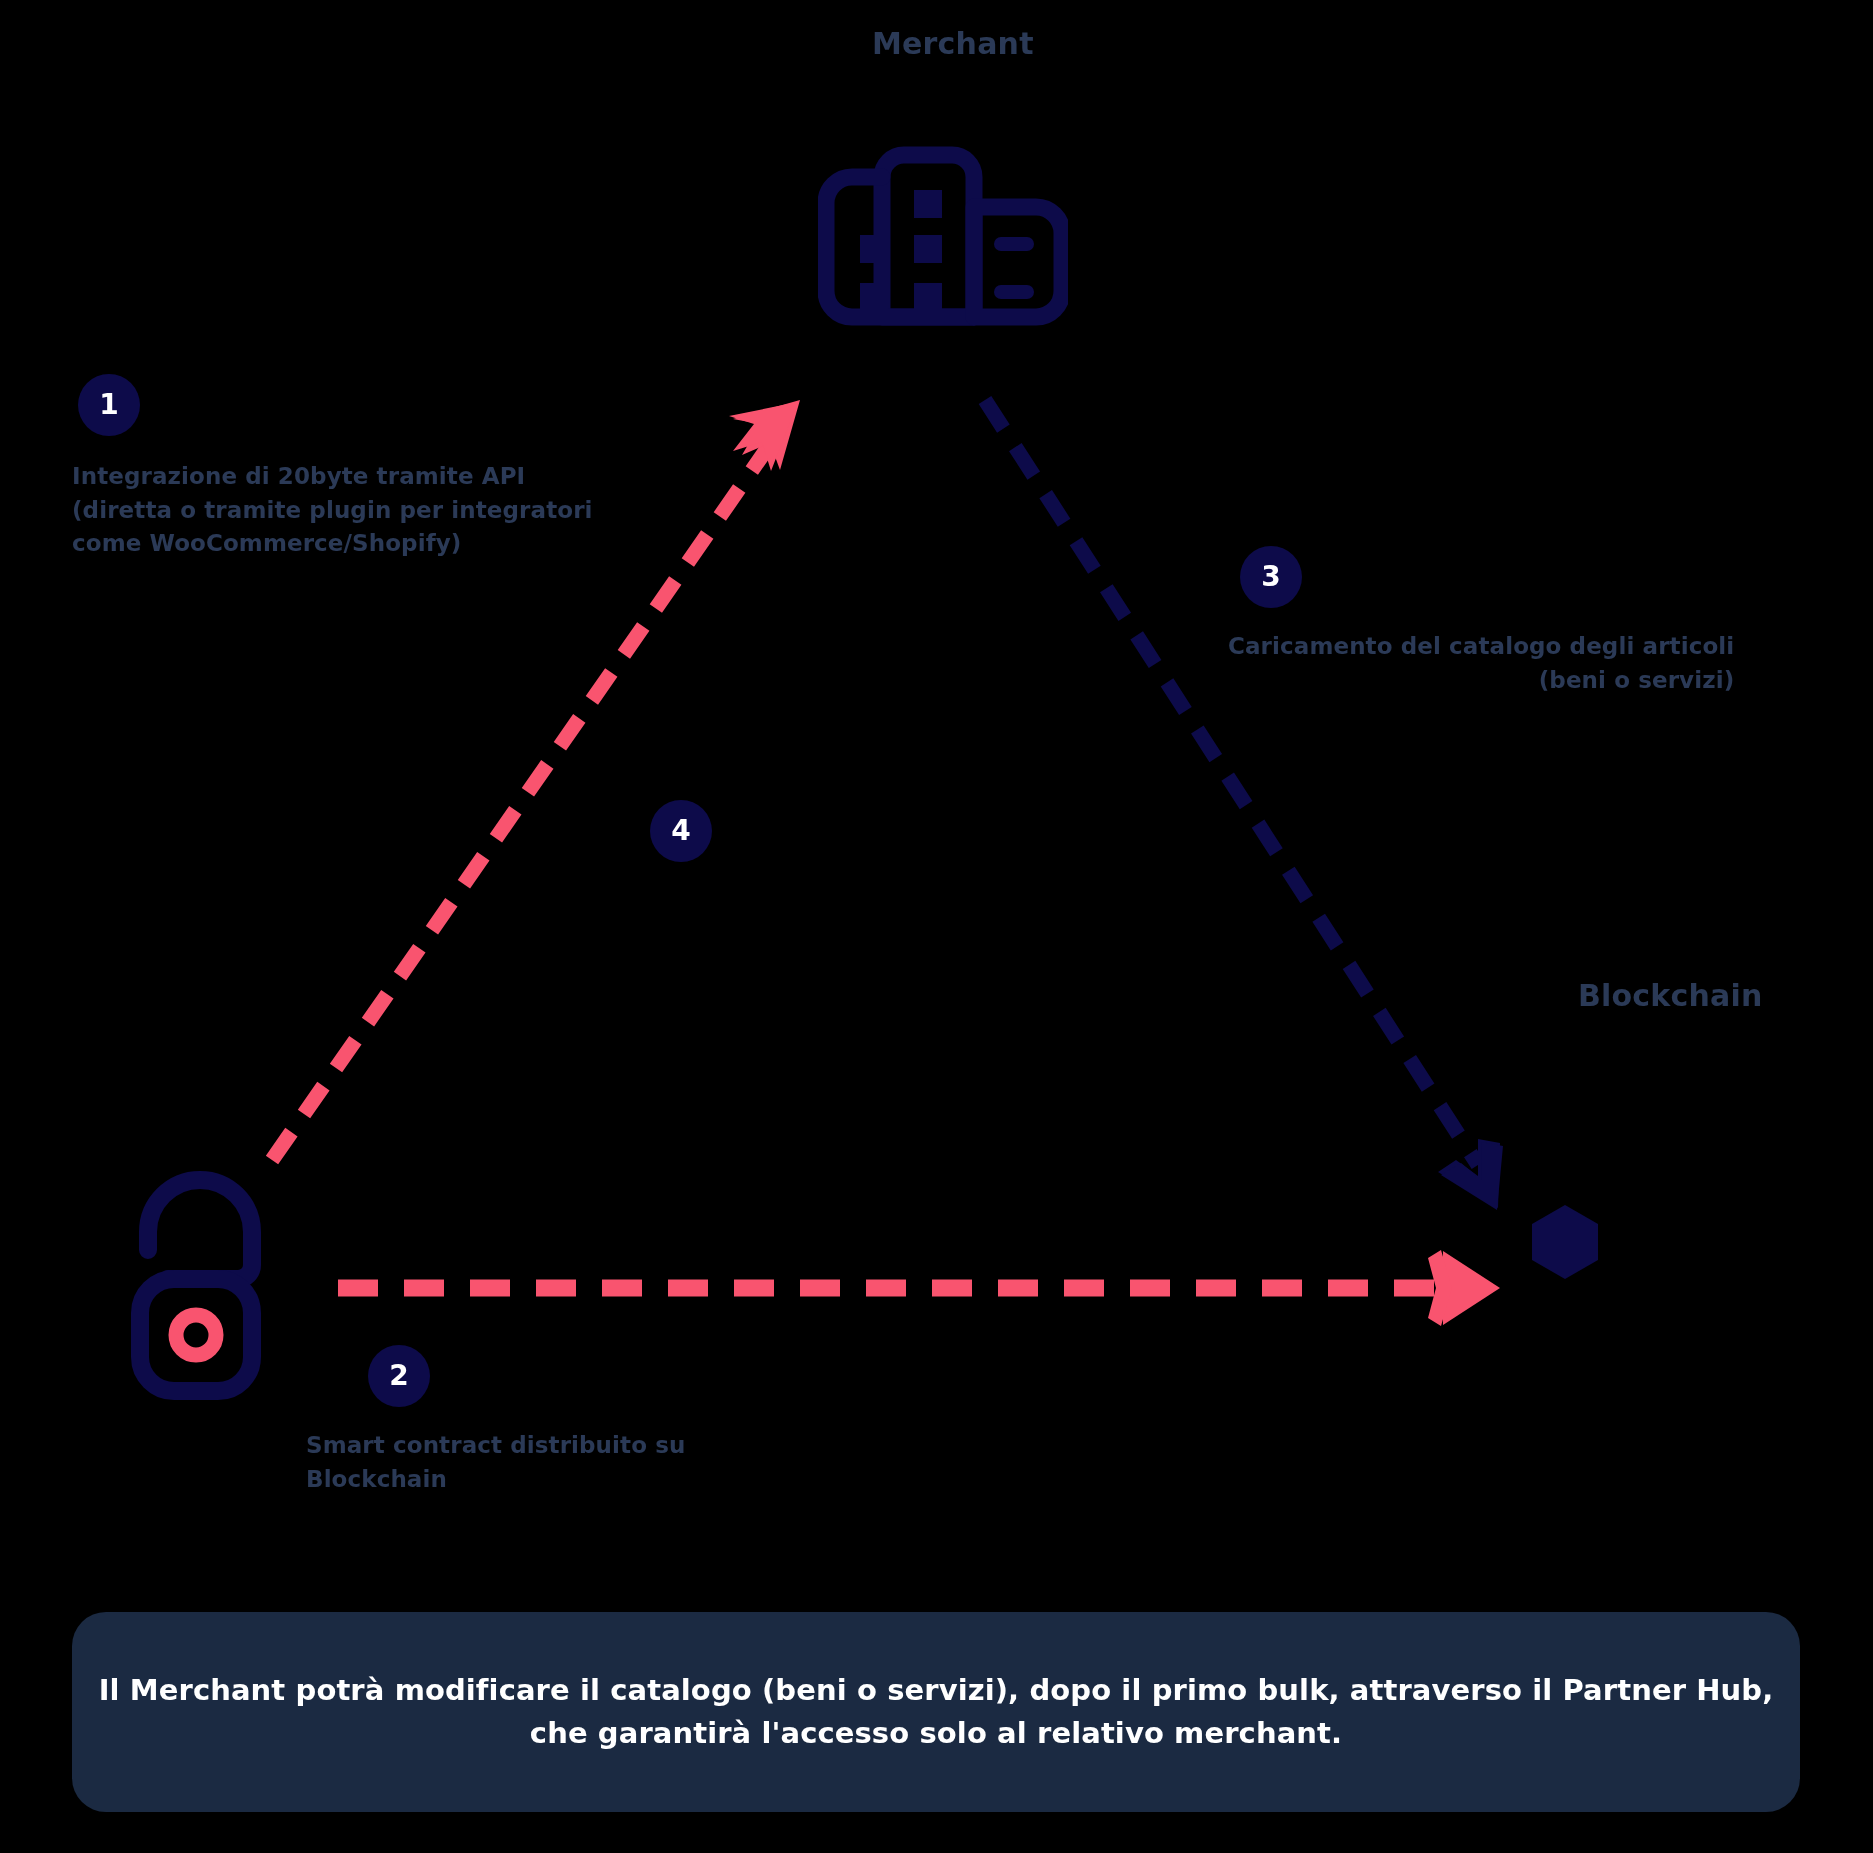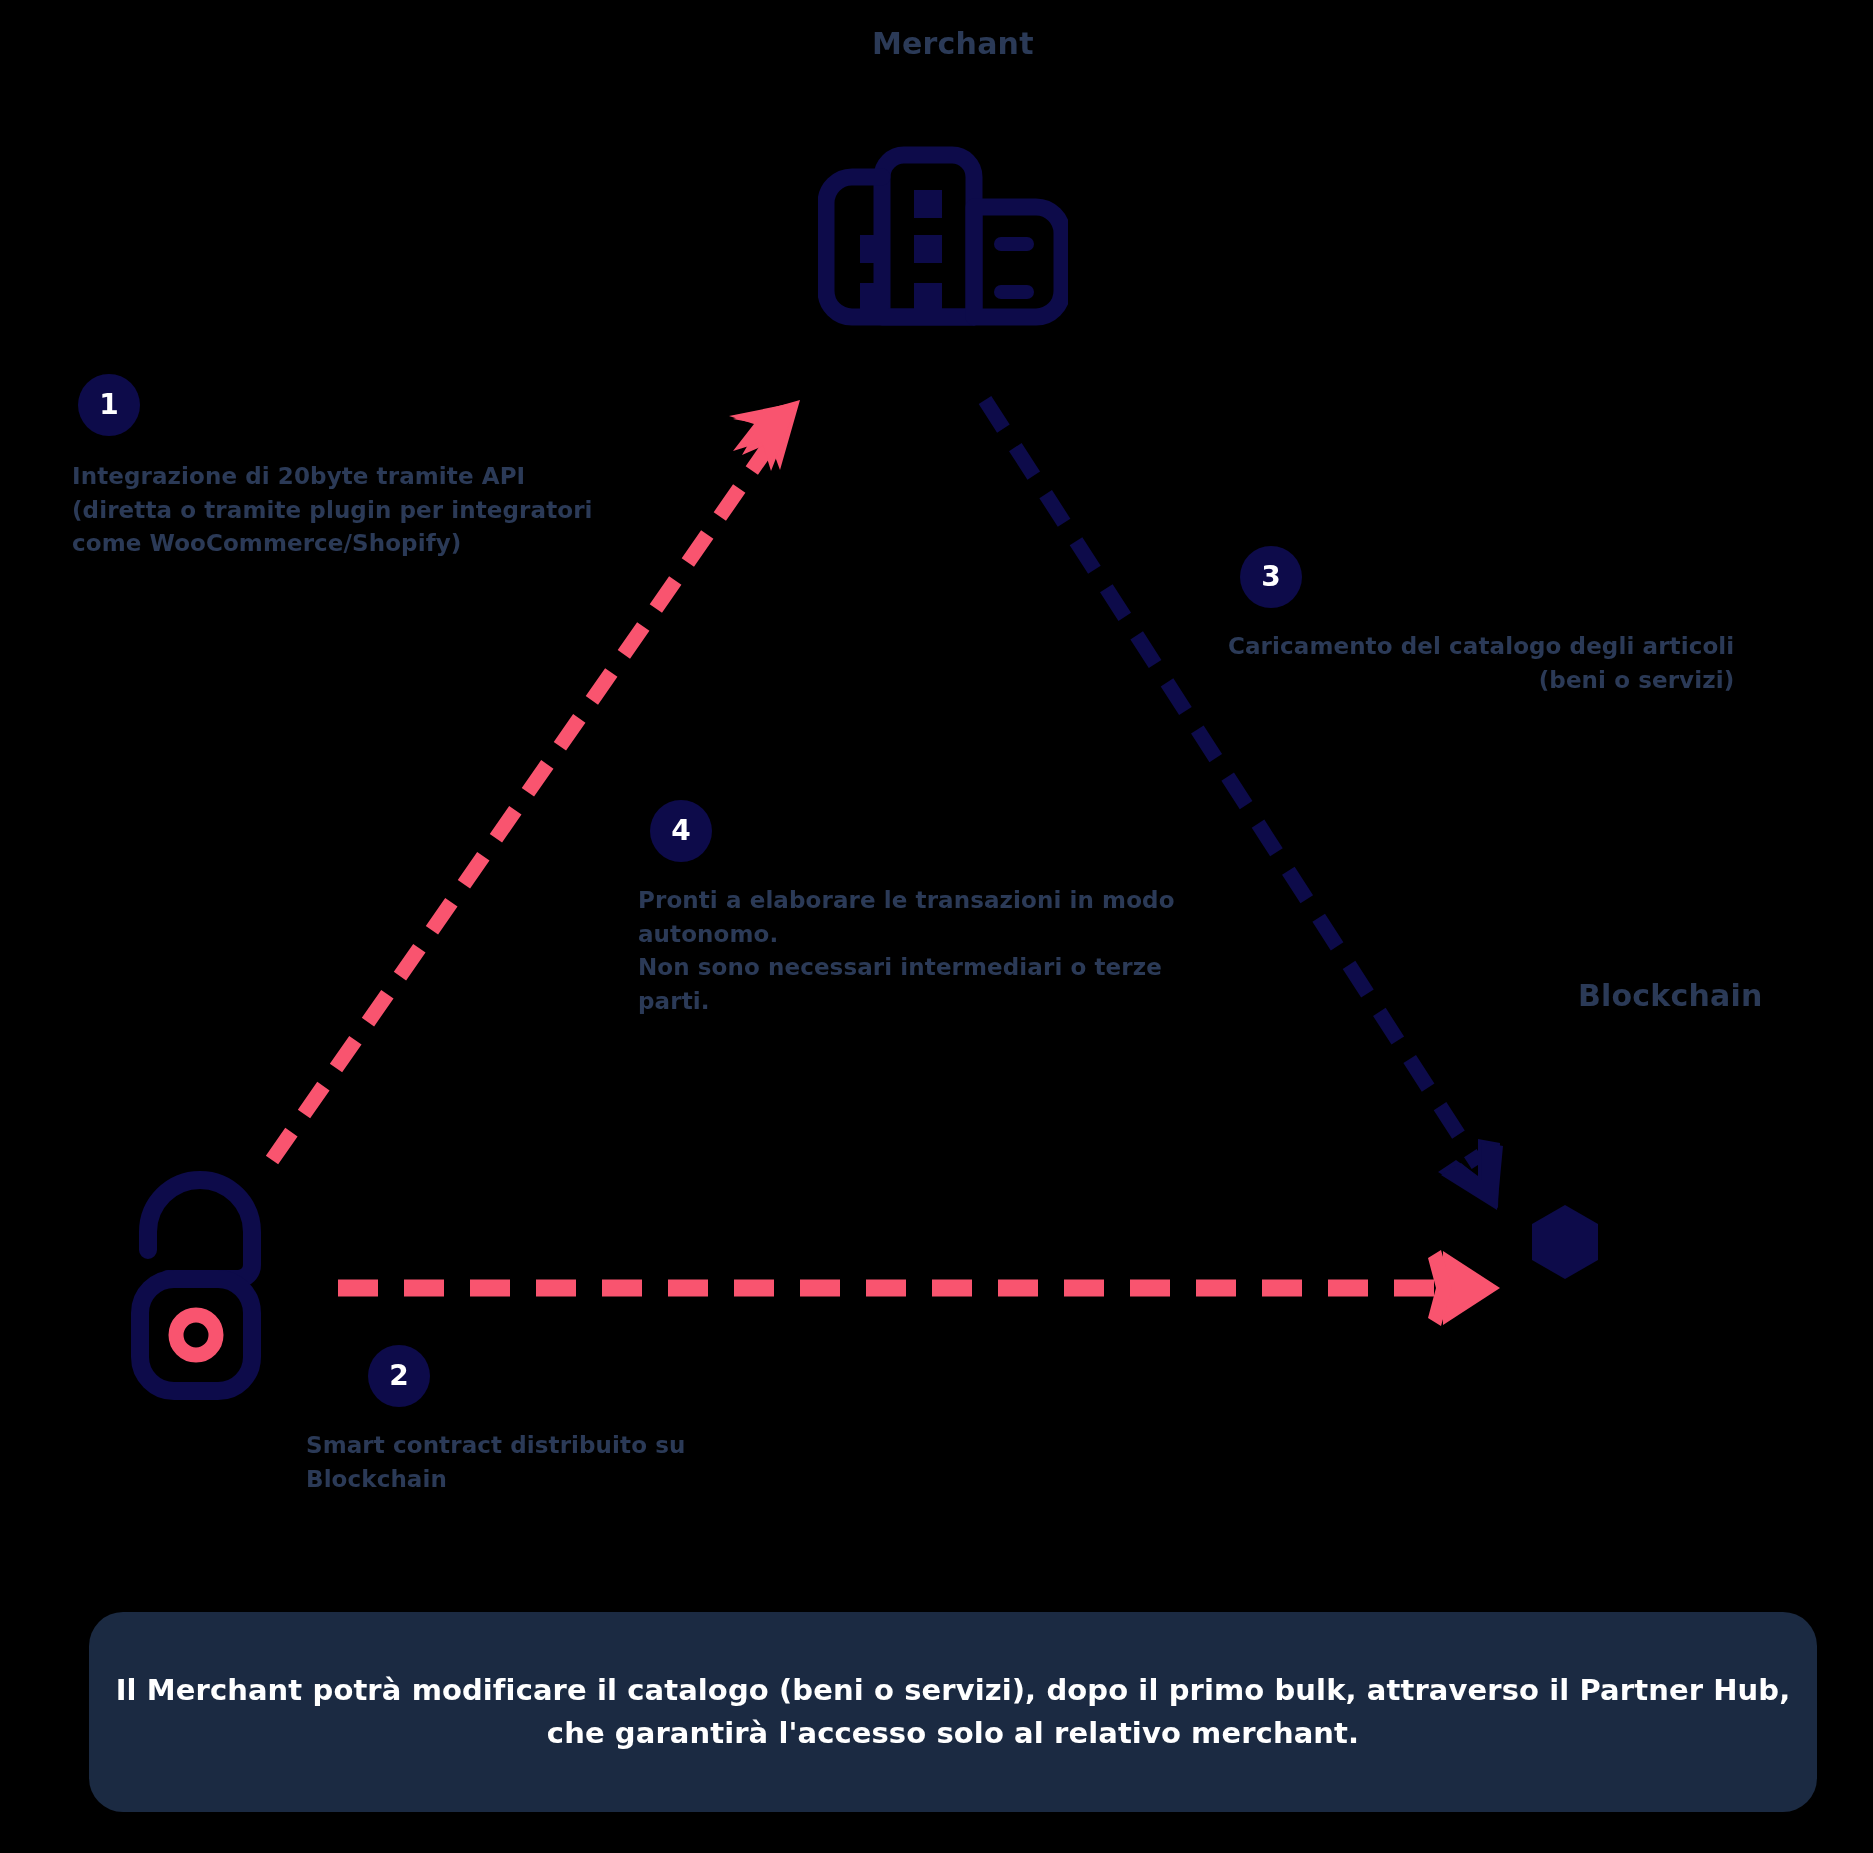--- a/index.html
+++ b/index.html
@@ -91,21 +91,20 @@
     top: 1612px;
     width: 1728px;
     height: 200px;
     background: #1B2A42;
     border-radius: 34px;
     display: flex;
     align-items: center;
     justify-content: center;
     box-sizing: border-box;
     padding: 0 24px;
-    margin-left: 17px;
   }
   #callout-text {
     color: #FFFFFF;
     font-size: 29px;
     font-weight: 700;
     text-align: center;
     line-height: 1.5;
     letter-spacing: 0.1px;
   }
 </style>
@@ -191,23 +190,19 @@
   </div>
 
   <div id="step-3" class="step">
     <div class="badge">3</div>
     <div class="step-text">Caricamento del catalogo degli articoli
 (beni o servizi)</div>
   </div>
 
   <div id="step-4" class="step">
     <div class="badge">4</div>
-    <div class="step-text">Pronti a elaborare le transazioni in modo
-autonomo.
-Non sono necessari intermediari o terze
-parti.</div>
   </div>
 
   <div id="callout">
     <div id="callout-text">Il Merchant potrà modificare il catalogo (beni o servizi), dopo il primo bulk, attraverso il Partner Hub, che garantirà l'accesso solo al relativo merchant.</div>
   </div>
 
 </div>
 
 </body></html>

